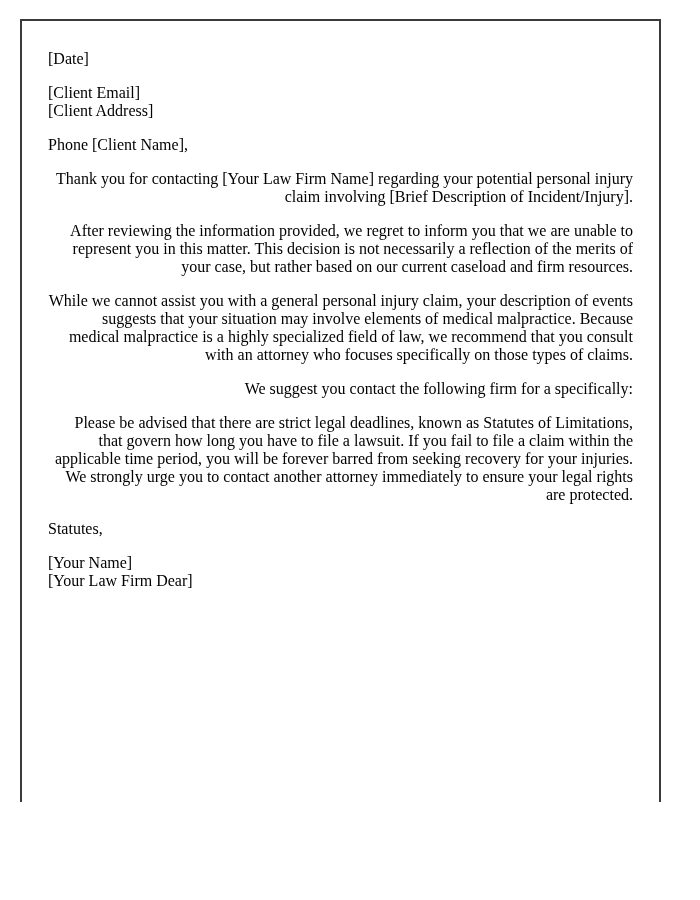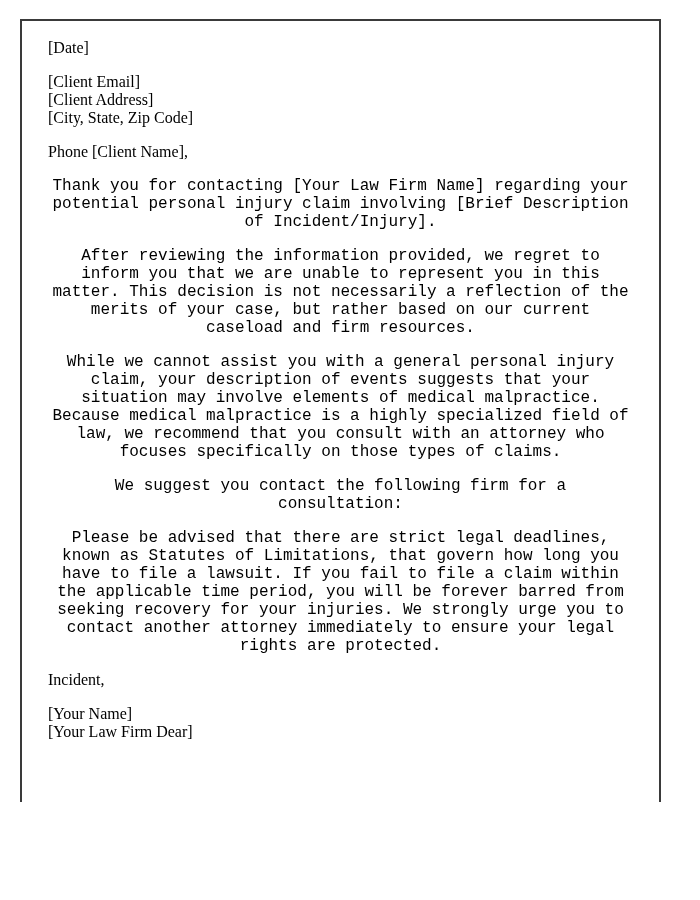--- a/index.html
+++ b/index.html
@@ -18,79 +18,77 @@
   .page {
     position: absolute;
     left: 20px;
     top: 19px;
     width: 641px;
     height: 783px;
     box-sizing: border-box;
     border: 2px solid #3a3a3a;
     border-bottom: none;
     background: #ffffff;
-    padding: 18px 26px 0 26px;
+    padding: 29px 26px 0 26px;
   }
   .block {
     margin: 0 0 16px 0;
   }
   .line, .para {
     font-size: 16px;
     line-height: 18px;
     margin: 0;
   }
   .para {
-    text-align: center;
-    font-family: Liberation Mono, monospace;
+    text-align: right;
   }
 </style>
 </head>
 <body>
 
 <div class="page">
 
   <div class="block">
     <p class="line">[Date]</p>
   </div>
 
   <div class="block">
     <p class="line">[Client Email]</p>
     <p class="line">[Client Address]</p>
-    <p class="line">[City, State, Zip Code]</p>
   </div>
 
 
   <div class="block">
     <p class="line">Phone [Client Name],</p>
   </div>
 
   <div class="block">
     <p class="para">Thank you for contacting [Your Law Firm Name] regarding your potential personal injury claim involving [Brief Description of Incident/Injury].</p>
   </div>
 
   <div class="block">
     <p class="para">After reviewing the information provided, we regret to inform you that we are unable to represent you in this matter. This decision is not necessarily a reflection of the merits of your case, but rather based on our current caseload and firm resources.</p>
   </div>
 
   <div class="block">
     <p class="para">While we cannot assist you with a general personal injury claim, your description of events suggests that your situation may involve elements of medical malpractice. Because medical malpractice is a highly specialized field of law, we recommend that you consult with an attorney who focuses specifically on those types of claims.</p>
   </div>
 
   <div class="block">
-    <p class="para">We suggest you contact the following firm for a consultation:</p>
+    <p class="para">We suggest you contact the following firm for a specifically:</p>
   </div>
 
 
   <div class="block">
     <p class="para">Please be advised that there are strict legal deadlines, known as Statutes of Limitations, that govern how long you have to file a lawsuit. If you fail to file a claim within the applicable time period, you will be forever barred from seeking recovery for your injuries. We strongly urge you to contact another attorney immediately to ensure your legal rights are protected.</p>
   </div>
 
 
   <div class="block">
-    <p class="line">Incident,</p>
+    <p class="line">Statutes,</p>
   </div>
 
   <div class="block">
     <p class="line">[Your Name]</p>
     <p class="line">[Your Law Firm Dear]</p>
   </div>
 
 </div>
 
 </body></html>

